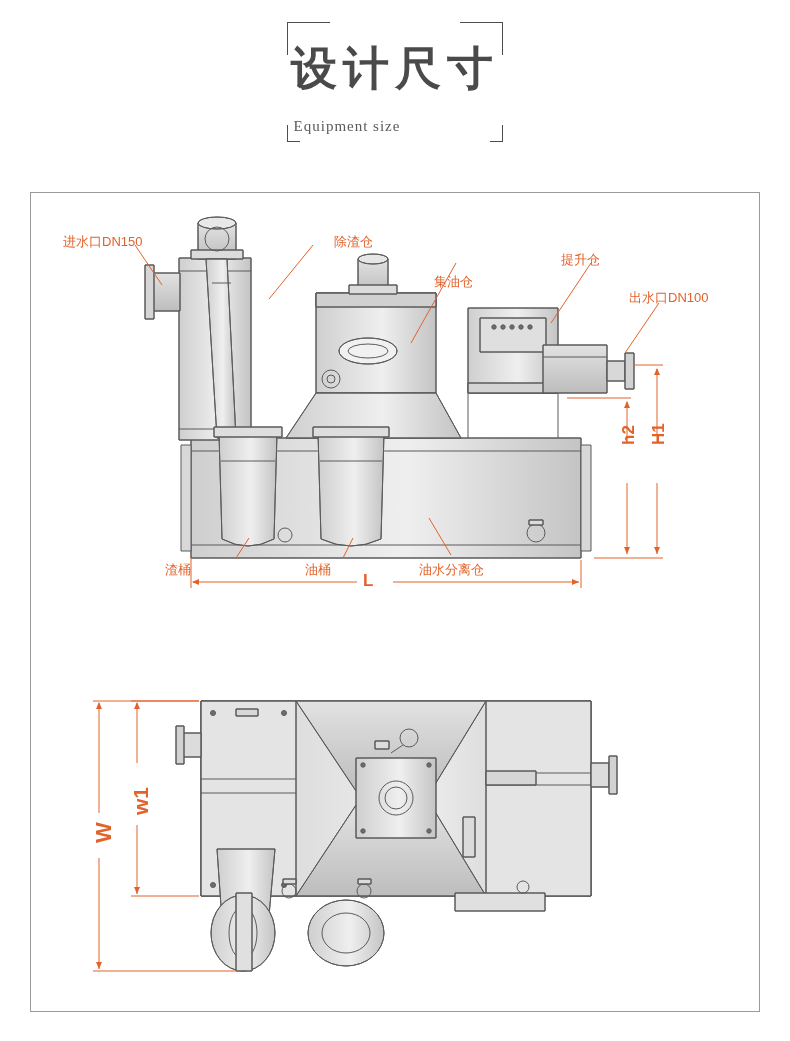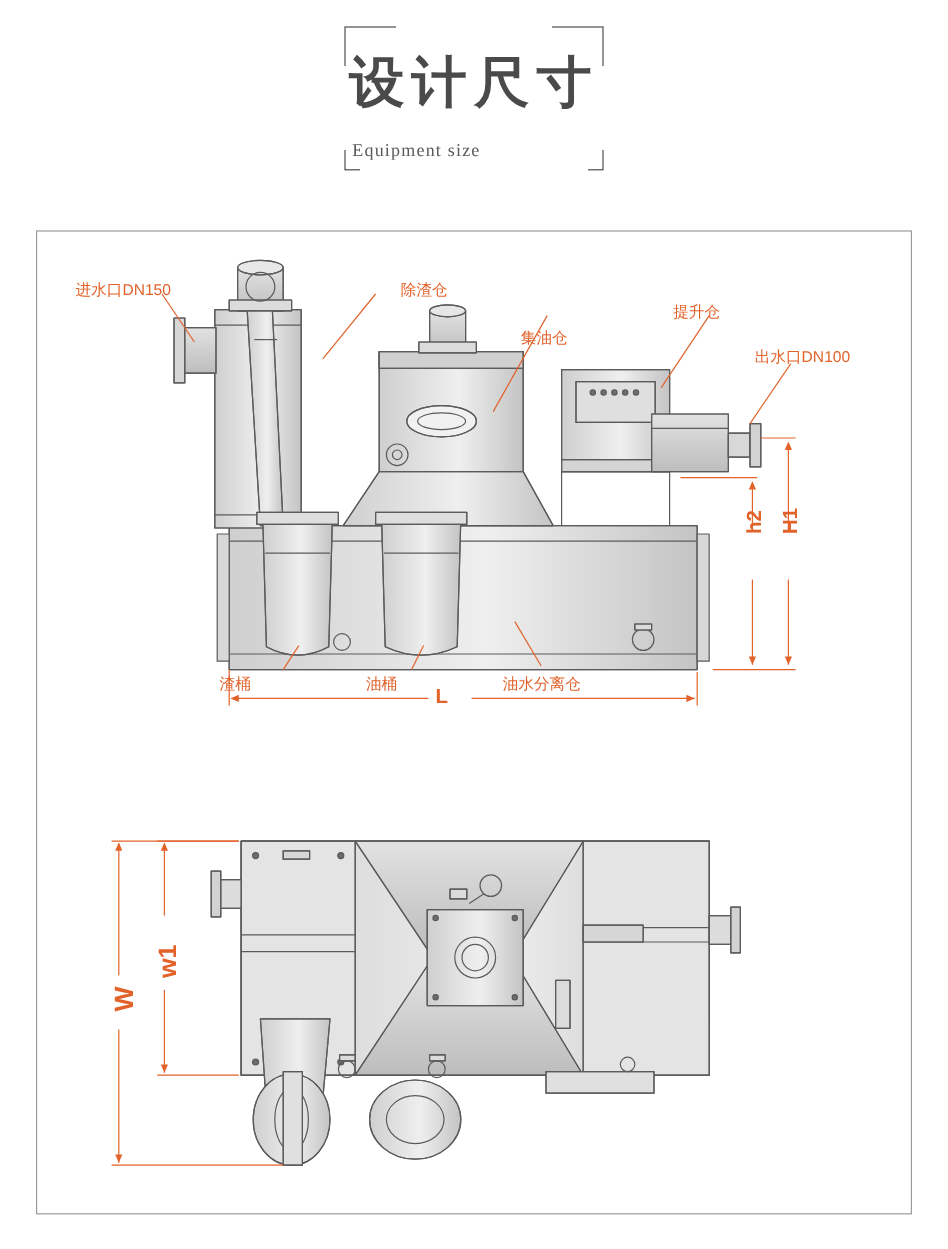--- a/index.html
+++ b/index.html
@@ -292,21 +292,21 @@
       <line x1="106" y1="510" x2="106" y2="570" marker-start="url(#ah2)"></line>
       <line x1="106" y1="632" x2="106" y2="701" marker-end="url(#ah)"></line>
     </g>
   </svg>
 
   <div class="lbl" style="left:32px;top:40px;">进水口DN150</div>
   <div class="lbl" style="left:280px;top:40px;margin-left:23px;">除渣仓</div>
   <div class="lbl" style="left:403px;top:58px;margin-top:22px;">集油仓</div>
   <div class="lbl" style="left:530px;top:58px;">提升仓</div>
   <div class="lbl" style="left:598px;top:96px;">出水口DN100</div>
-  <div class="lbl" style="left:152px;top:368px;">渣桶</div>
+  <div class="lbl" style="left:134px;top:368px;">渣桶</div>
   <div class="lbl" style="left:274px;top:368px;">油桶</div>
   <div class="lbl" style="left:388px;top:368px;">油水分离仓</div>
 
   <div class="dimtxt" style="left:618px;top:252px;transform:rotate(-90deg);transform-origin:left top;">H1</div>
   <div class="dimtxt" style="left:588px;top:252px;transform:rotate(-90deg);transform-origin:left top;">h2</div>
   <div class="dimtxt" style="left:332px;top:378px;">L</div>
   <div class="dimtxt" style="left:60px;top:650px;font-size:22px;transform:rotate(-90deg);transform-origin:left top;">W</div>
   <div class="dimtxt" style="left:98px;top:622px;font-size:21px;transform:rotate(-90deg);transform-origin:left top;">w1</div>
 </div>
 

